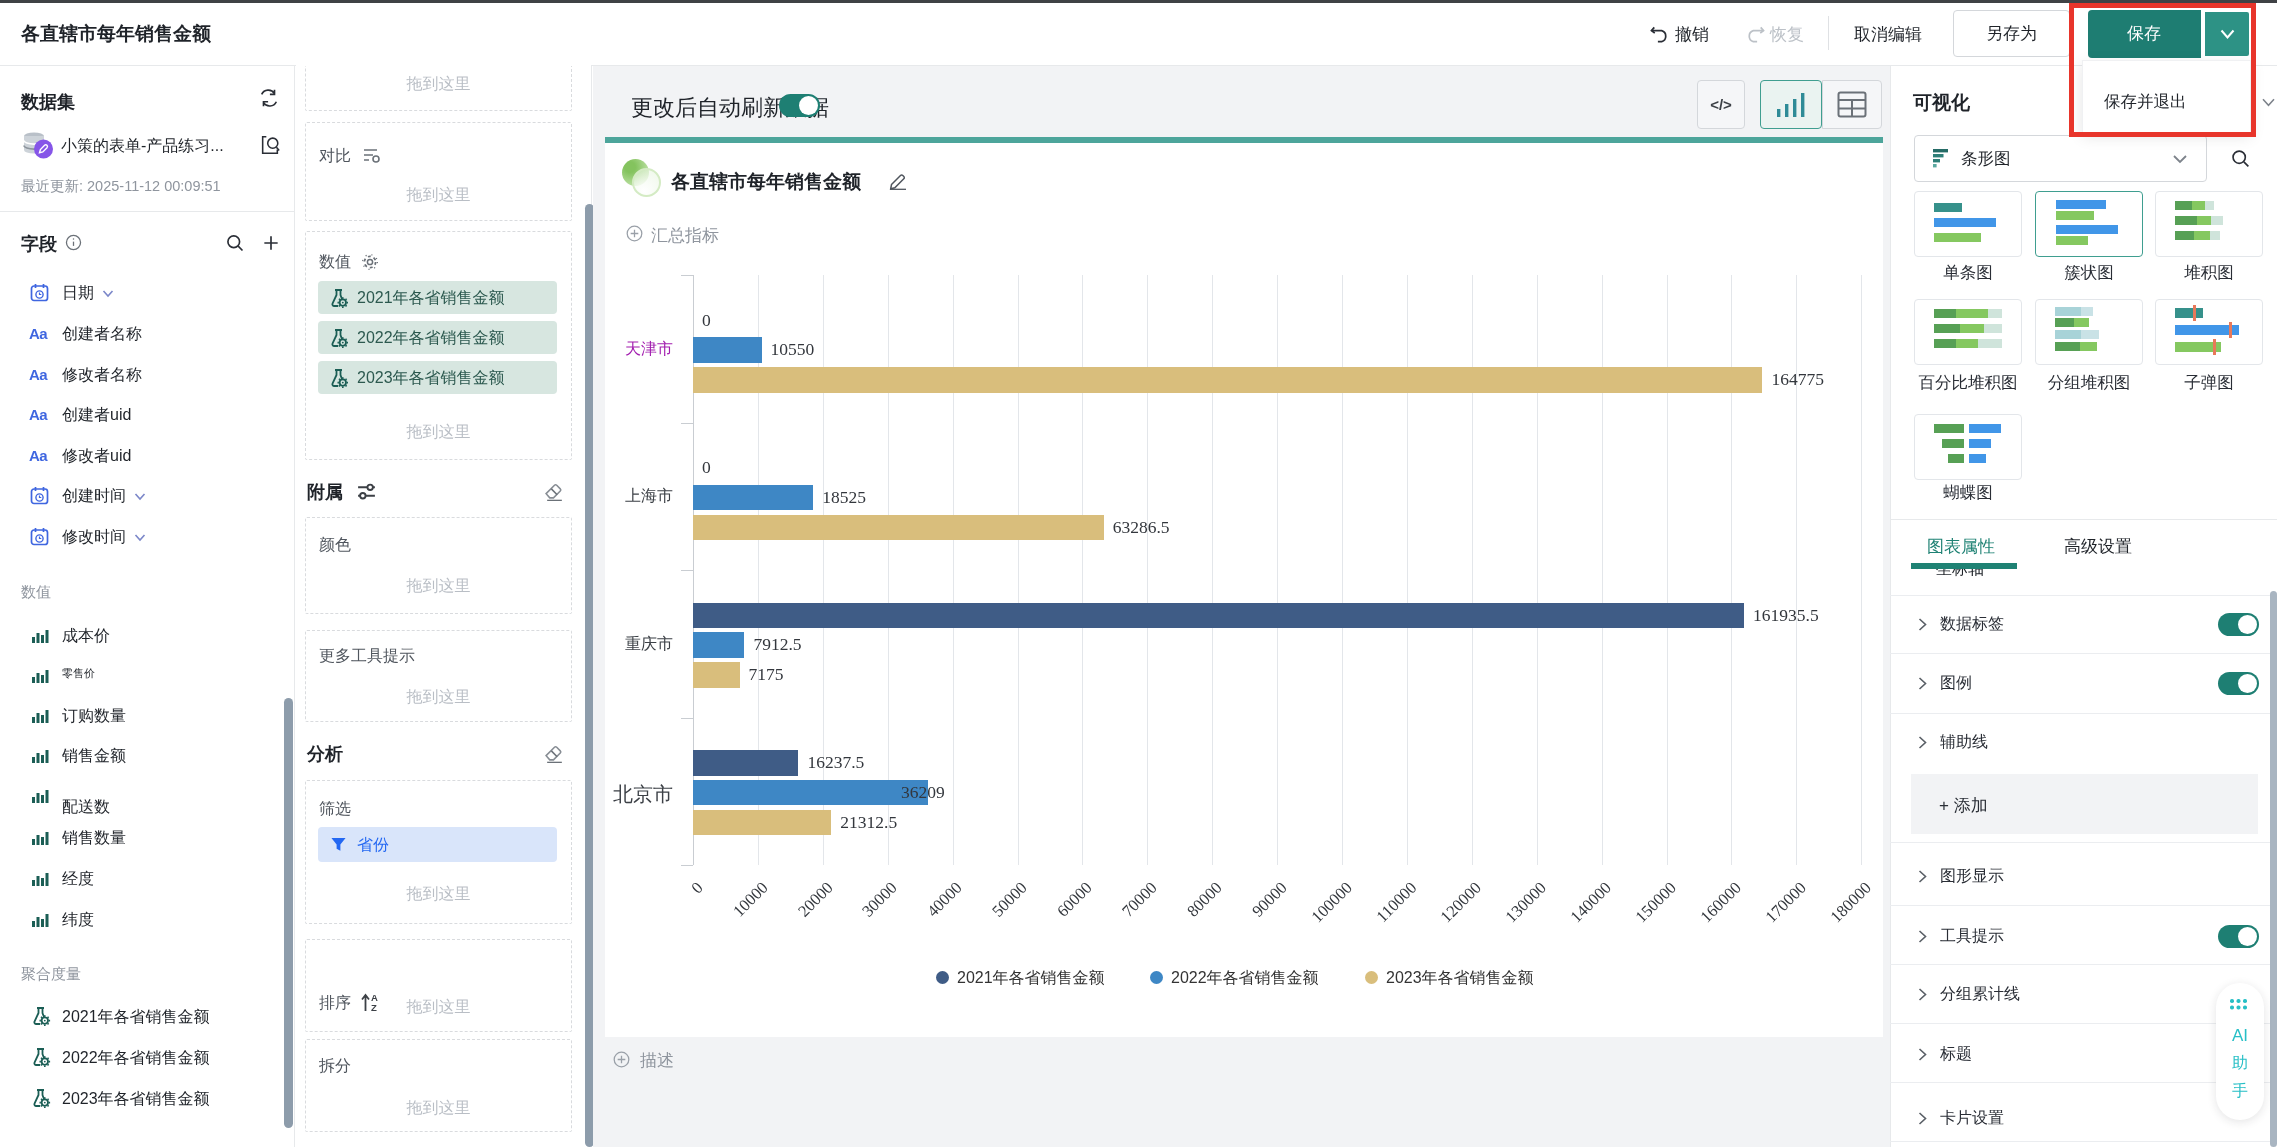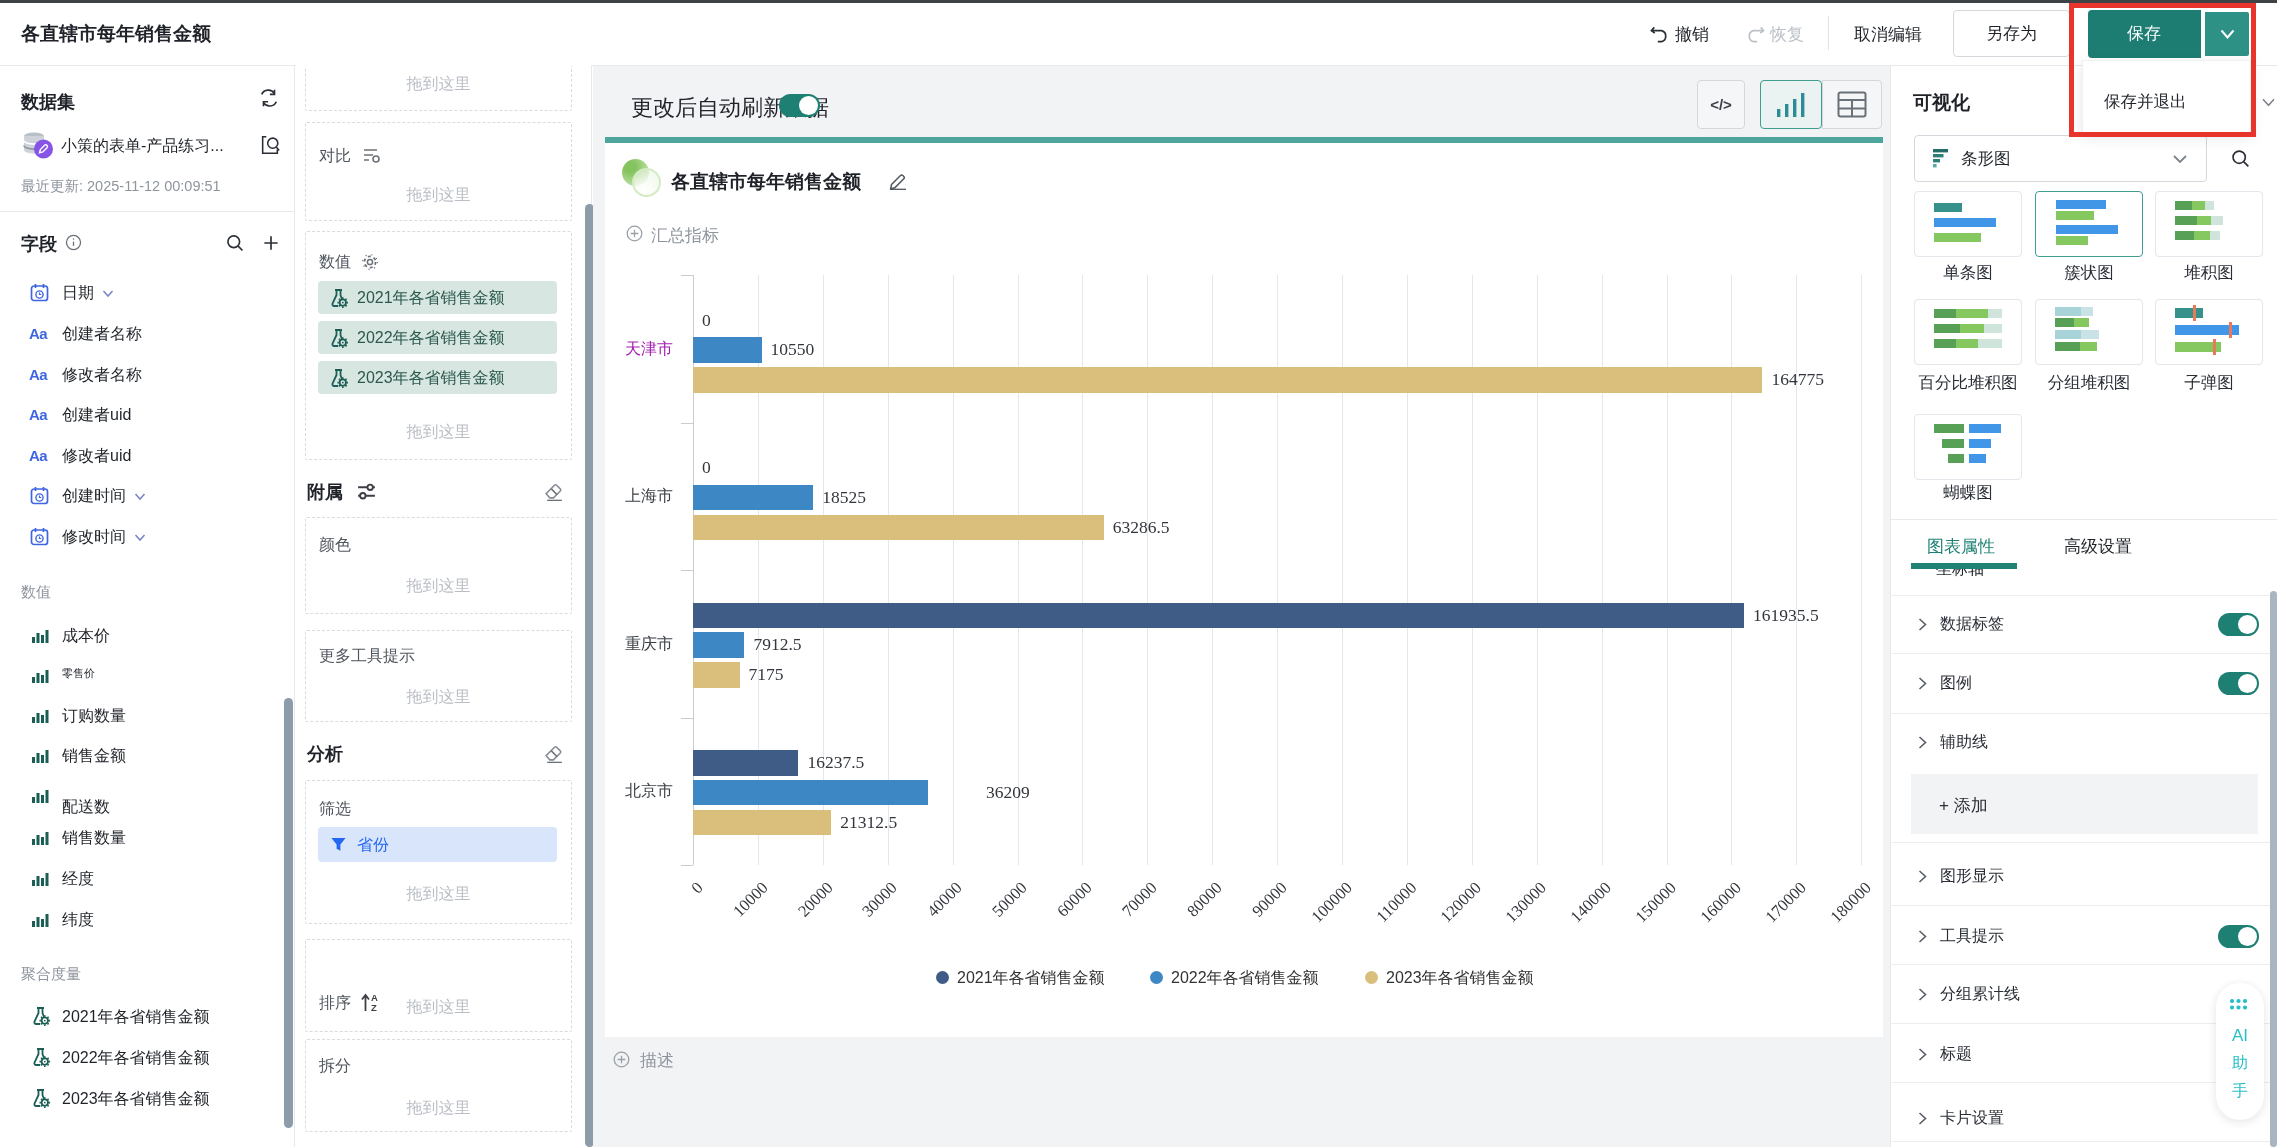--- a/index.html
+++ b/index.html
@@ -322,25 +322,25 @@
   <div class="abs num" style="left:822.2px;top:486.8px;">18525</div>
   <div class="abs" style="left:693.0px;top:514.6px;width:410.7px;height:25.5px;background:#d9be7c;"></div>
   <div class="abs num" style="left:1112.7px;top:516.6px;">63286.5</div>
   <div class="abs" style="left:533px;top:633.8px;width:140px;text-align:right;font-size:16px;color:#3c4046;">重庆市</div>
   <div class="abs" style="left:693.0px;top:602.5px;width:1051.0px;height:25.5px;background:#3f5c86;"></div>
   <div class="abs num" style="left:1753.0px;top:604.5px;">161935.5</div>
   <div class="abs" style="left:693.0px;top:632.3px;width:51.4px;height:25.5px;background:#3e87c5;"></div>
   <div class="abs num" style="left:753.4px;top:634.3px;">7912.5</div>
   <div class="abs" style="left:693.0px;top:662.1px;width:46.6px;height:25.5px;background:#d9be7c;"></div>
   <div class="abs num" style="left:748.6px;top:664.1px;">7175</div>
-  <div class="abs" style="left:533px;top:781.2px;width:140px;text-align:right;font-size:16px;color:#3c4046;">北京市</div>
+  <div class="abs" style="left:533px;top:781.2px;width:140px;text-align:right;font-size:20px;color:#3c4046;">北京市</div>
   <div class="abs" style="left:693.0px;top:750.0px;width:105.4px;height:25.5px;background:#3f5c86;"></div>
   <div class="abs num" style="left:807.4px;top:752.0px;">16237.5</div>
   <div class="abs" style="left:693.0px;top:779.8px;width:235.0px;height:25.5px;background:#3e87c5;"></div>
-  <div class="abs num" style="left:986px;top:781.8px;">36209</div>
+  <div class="abs num" style="left:901px;top:781.8px;">36209</div>
   <div class="abs" style="left:693.0px;top:809.6px;width:138.3px;height:25.5px;background:#d9be7c;"></div>
   <div class="abs num" style="left:840.3px;top:811.6px;">21312.5</div>
   <div class="abs xlab" style="right:1584.0px;top:878px;">0</div>
   <div class="abs xlab" style="right:1519.1px;top:878px;">10000</div>
   <div class="abs xlab" style="right:1454.2px;top:878px;">20000</div>
   <div class="abs xlab" style="right:1389.3px;top:878px;">30000</div>
   <div class="abs xlab" style="right:1324.4px;top:878px;">40000</div>
   <div class="abs xlab" style="right:1259.5px;top:878px;">50000</div>
   <div class="abs xlab" style="right:1194.6px;top:878px;">60000</div>
   <div class="abs xlab" style="right:1129.7px;top:878px;">70000</div>

